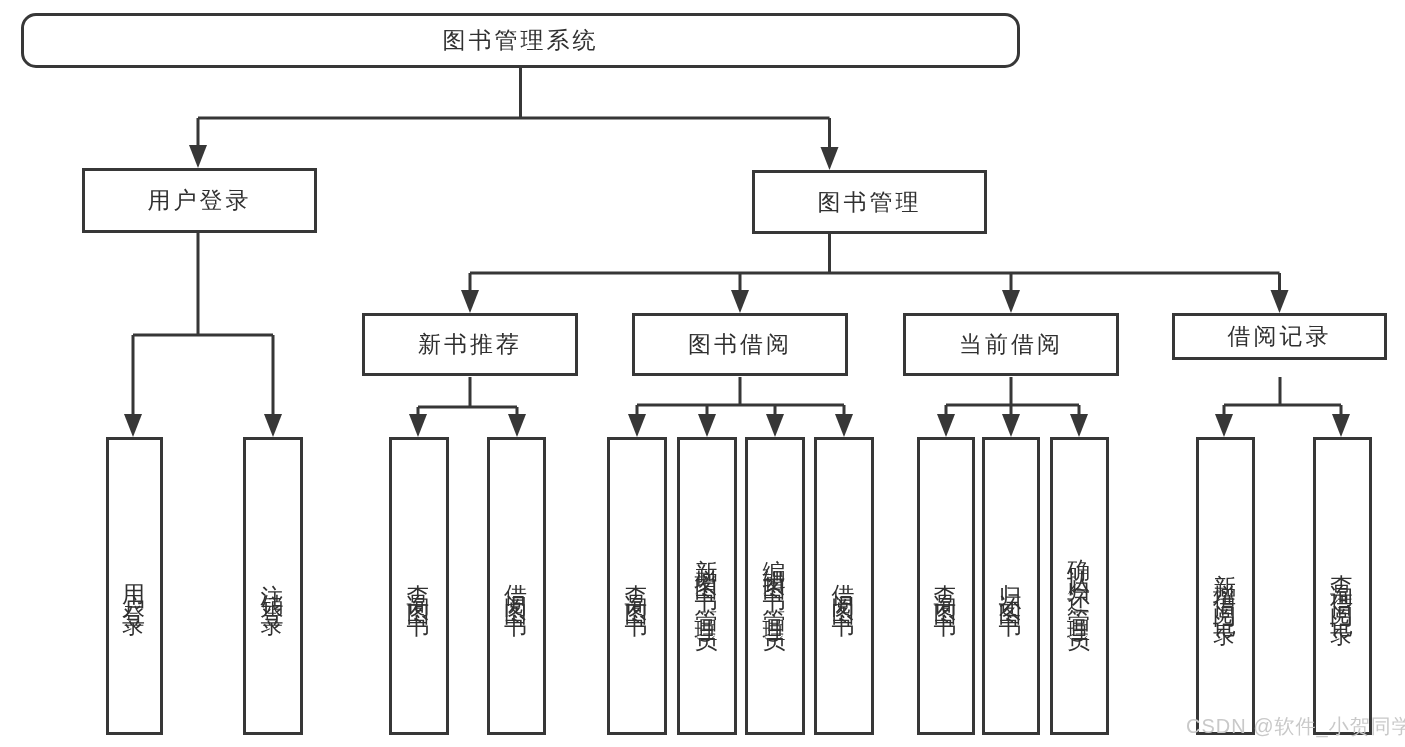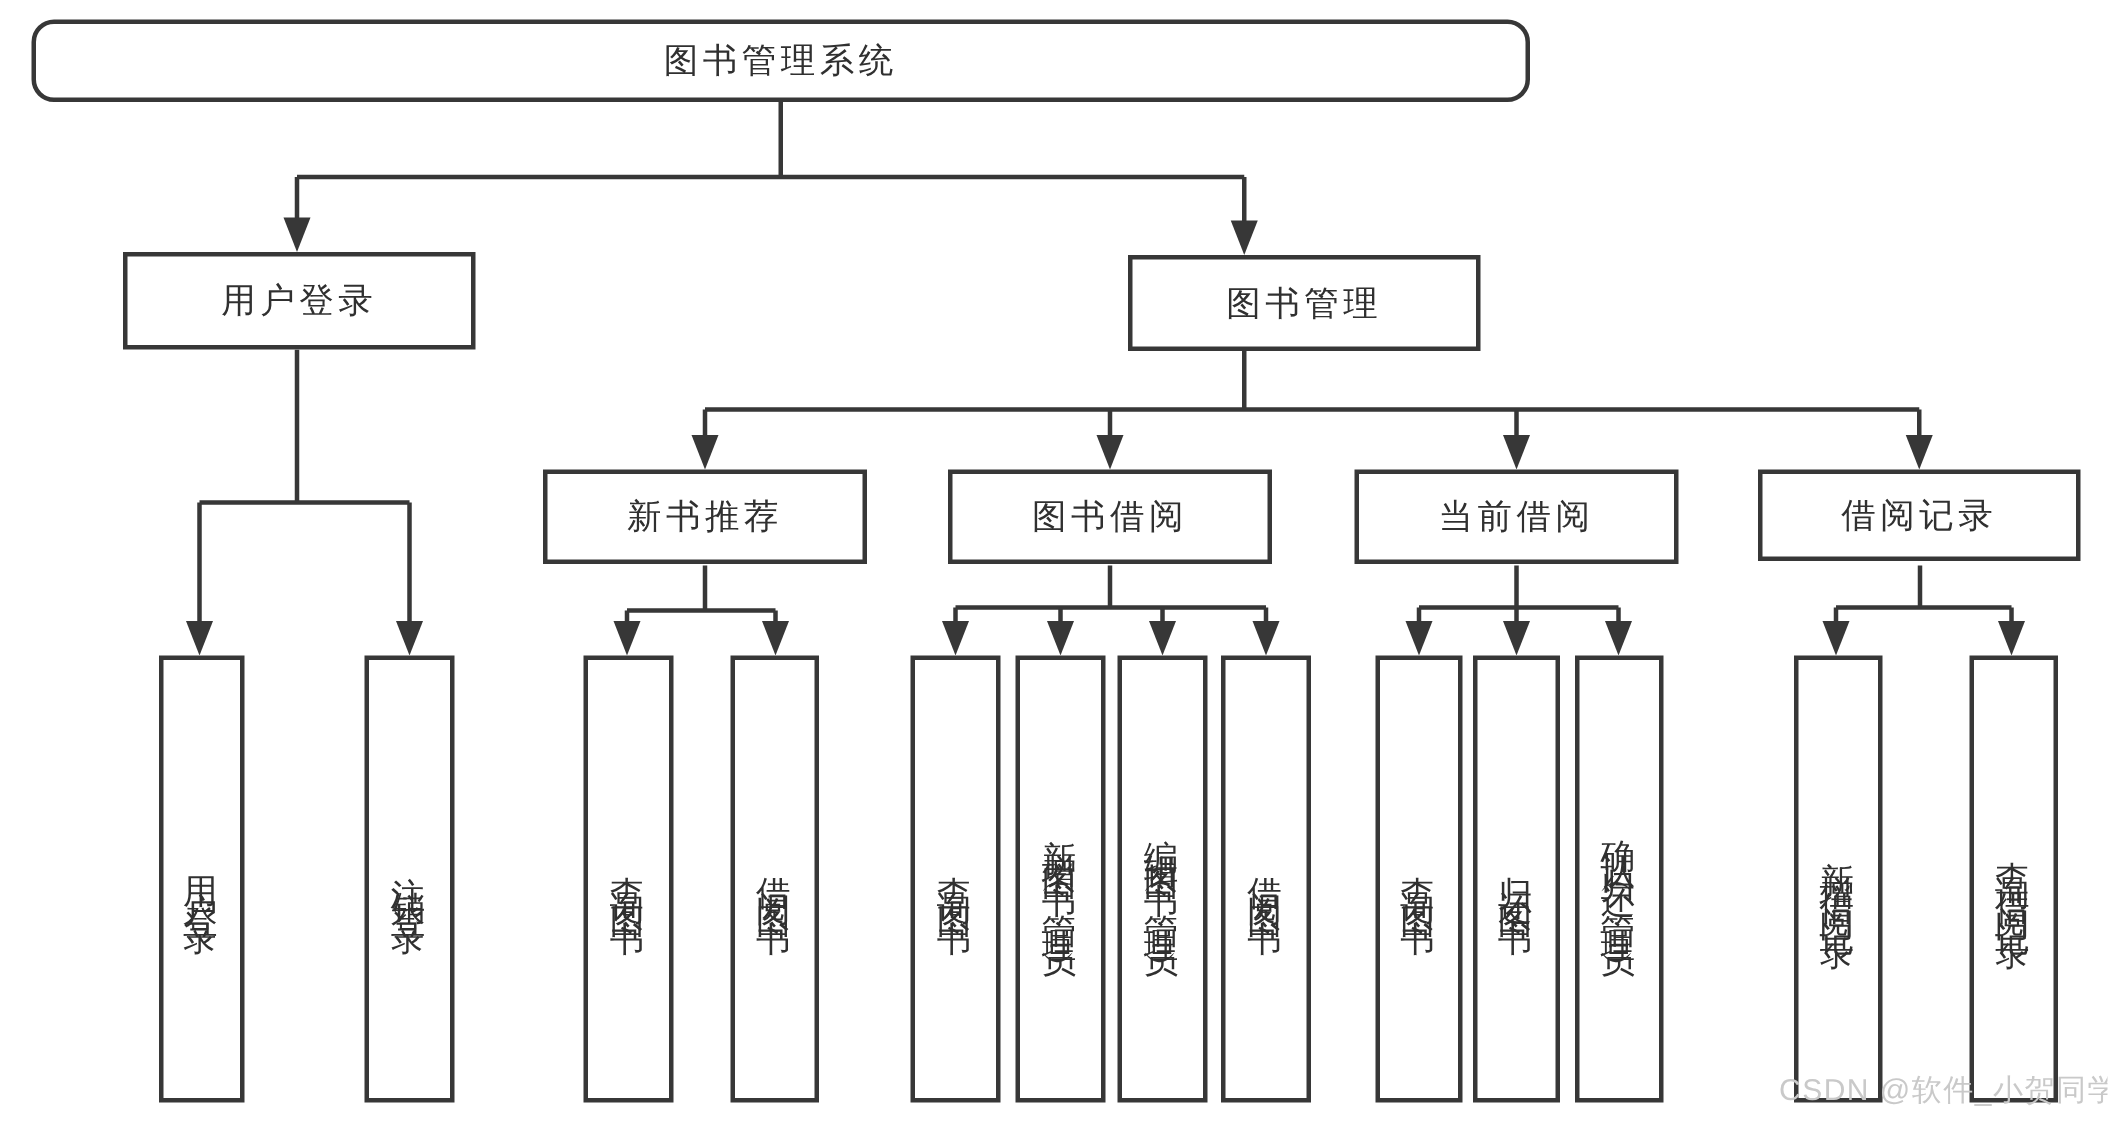--- a/index.html
+++ b/index.html
@@ -94,21 +94,21 @@
   </svg>
 
   <div class="hbox" style="left:21px;top:13px;width:999px;height:55px;border-radius:15px;">图书管理系统</div>
 
   <div class="hbox" style="left:82px;top:168px;width:235px;height:65px;">用户登录</div>
   <div class="hbox" style="left:712px;top:170px;width:235px;height:64px;margin-left:40px;">图书管理</div>
 
   <div class="hbox" style="left:362px;top:313px;width:216px;height:63px;font-family:Liberation Mono, monospace;">新书推荐</div>
   <div class="hbox" style="left:903px;top:313px;width:216px;height:63px;">当前借阅</div>
   <div class="hbox" style="left:632px;top:313px;width:216px;height:63px;">图书借阅</div>
-  <div class="hbox" style="left:1172px;top:313px;width:215px;height:61px;">借阅记录</div>
+  <div class="hbox" style="left:1172px;top:313px;width:215px;height:47px;">借阅记录</div>
 
   <div class="vbox" style="left:106px;width:57px;">用户登录</div>
   <div class="vbox" style="left:243px;width:60px;">注销登录</div>
 
   <div class="vbox" style="left:389px;width:60px;">查询图书</div>
   <div class="vbox" style="left:487px;width:59px;">借阅图书</div>
 
   <div class="vbox" style="left:607px;width:60px;">查询图书</div>
   <div class="vbox" style="left:677px;width:60px;">新增图书（管理员）</div>
   <div class="vbox" style="left:745px;width:60px;">编辑图书（管理员）</div>

